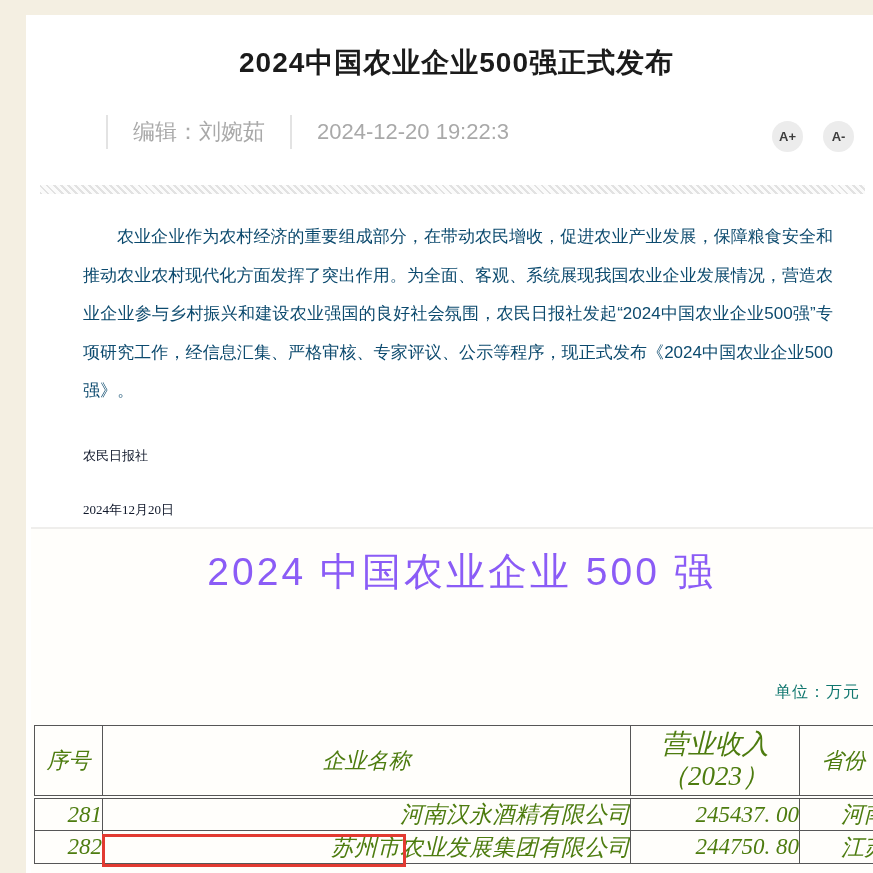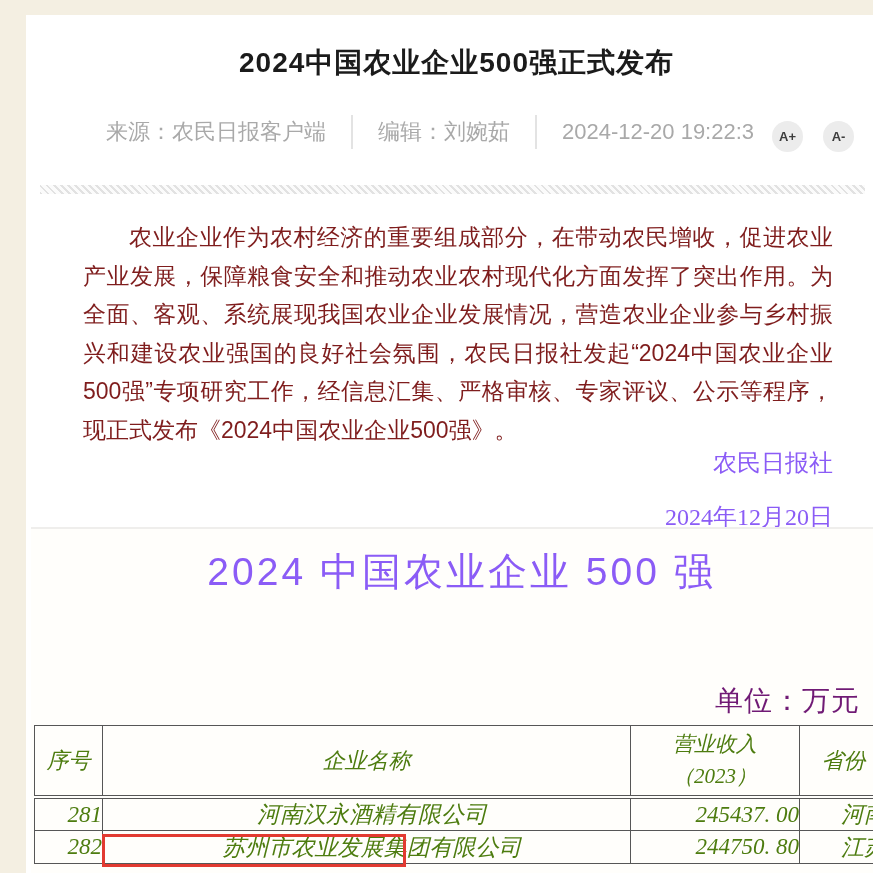--- a/index.html
+++ b/index.html
@@ -36,80 +36,79 @@
     font-size:13px; font-weight:600; cursor:pointer;
     font-family:"Liberation Sans",sans-serif;
     display:flex; align-items:center; justify-content:center;
   }
   .hatch {
     position:absolute; top:165px; left:9px; right:7px; height:9px;
     background:repeating-linear-gradient(45deg,#e2e2e2 0px,#e2e2e2 2px,#fbfbfb 2px,#fbfbfb 5px);
   }
   .body-text {
     position:absolute; top:198px; left:52px; width:750px;
-    font-size:23px; line-height:38.6px; color:#7f1d1d;
+    font-size:17px; line-height:38.6px; color:#0c4a6e;
     text-indent:2em; text-align:justify;
   }
   .sig {
-    position:absolute; left:52px; width:750px; text-align:right;
-    font-size:24px; color:#8b5cf6;
+    position:absolute; left:52px; width:750px; 
+    font-size:13px; color:#0f172a;
   }
   .sig.signature { top:427px; }
   .sig.date { top:481px;font-family:Liberation Serif, serif; }
   
   .table-section {
     position:absolute; top:507px; left:0; width:851px; height:360px;
     background:#fffefb; border-top:2px solid #efeeec;
   }
   .t-title {
     position:absolute; top:11px; left:0; width:100%;
     text-align:center; font-size:39px; color:#8b5cf6;
     letter-spacing:3px; font-weight:400;
   }
   .unit-note {
     position:absolute; top:148px; right:17px;
     font-family:"Liberation Serif","DejaVu Serif",serif;
-    font-size:28px; color:#701a75; letter-spacing:1px;
+    font-size:16px; color:#0f766e; letter-spacing:1px;
   }
   .rank-table {
     position:absolute; top:191px; left:-2px;
     border-collapse:collapse; table-layout:fixed; width:853px;
     font-family:"Liberation Serif","DejaVu Serif",serif; color:#4d7c0f;font-style:italic;
   }
   .rank-table th, .rank-table td { border:1px solid #565656; overflow:hidden; }
   .rank-table thead tr { height:64px; }
   .rank-table th {
     font-weight:400; font-size:22px; text-align:center;
     border-bottom:4px double #565656;
   }
-  .rank-table th .rev-line { font-size:21px; line-height:27px; }
+  .rank-table th .rev-line { font-size:27px; line-height:27px; }
   .rank-table td { font-size:23px; }
   .col-rank { width:68px; }
   .col-name { width:528px; }
   .col-rev  { width:169px; }
   .col-prov { width:88px; }
   td.c-rank, td.c-rev, td.c-prov { text-align:right; }
-  td.c-name { text-align:center; padding-left:11px; }
+  td.c-name { text-align:right; padding-left:11px; }
   tr.r0 { height:32px; }
   tr.r1 { height:33px; }
   tr.r2 { height:26px; }
   .red-box {
     position:absolute; left:66px; top:300px; width:304px; height:33px;
     border:3px solid #e23a31; z-index:2; pointer-events:none;
   }
 </style>
 </head>
 <body>
 
 <div class="content">
 
   <h1 class="article-title">2024中国农业企业500强正式发布</h1>
 
   <div class="meta-row">
-    <span>来源：农民日报客户端</span>
     <span class="vdiv"></span>
     <span>编辑：刘婉茹</span>
     <span class="vdiv"></span>
     <span>2024-12-20 19:22:3</span>
   </div>
 
   <div class="font-buttons">
     <button class="fbtn">A+</button>
     <button class="fbtn">A-</button>
   </div>

